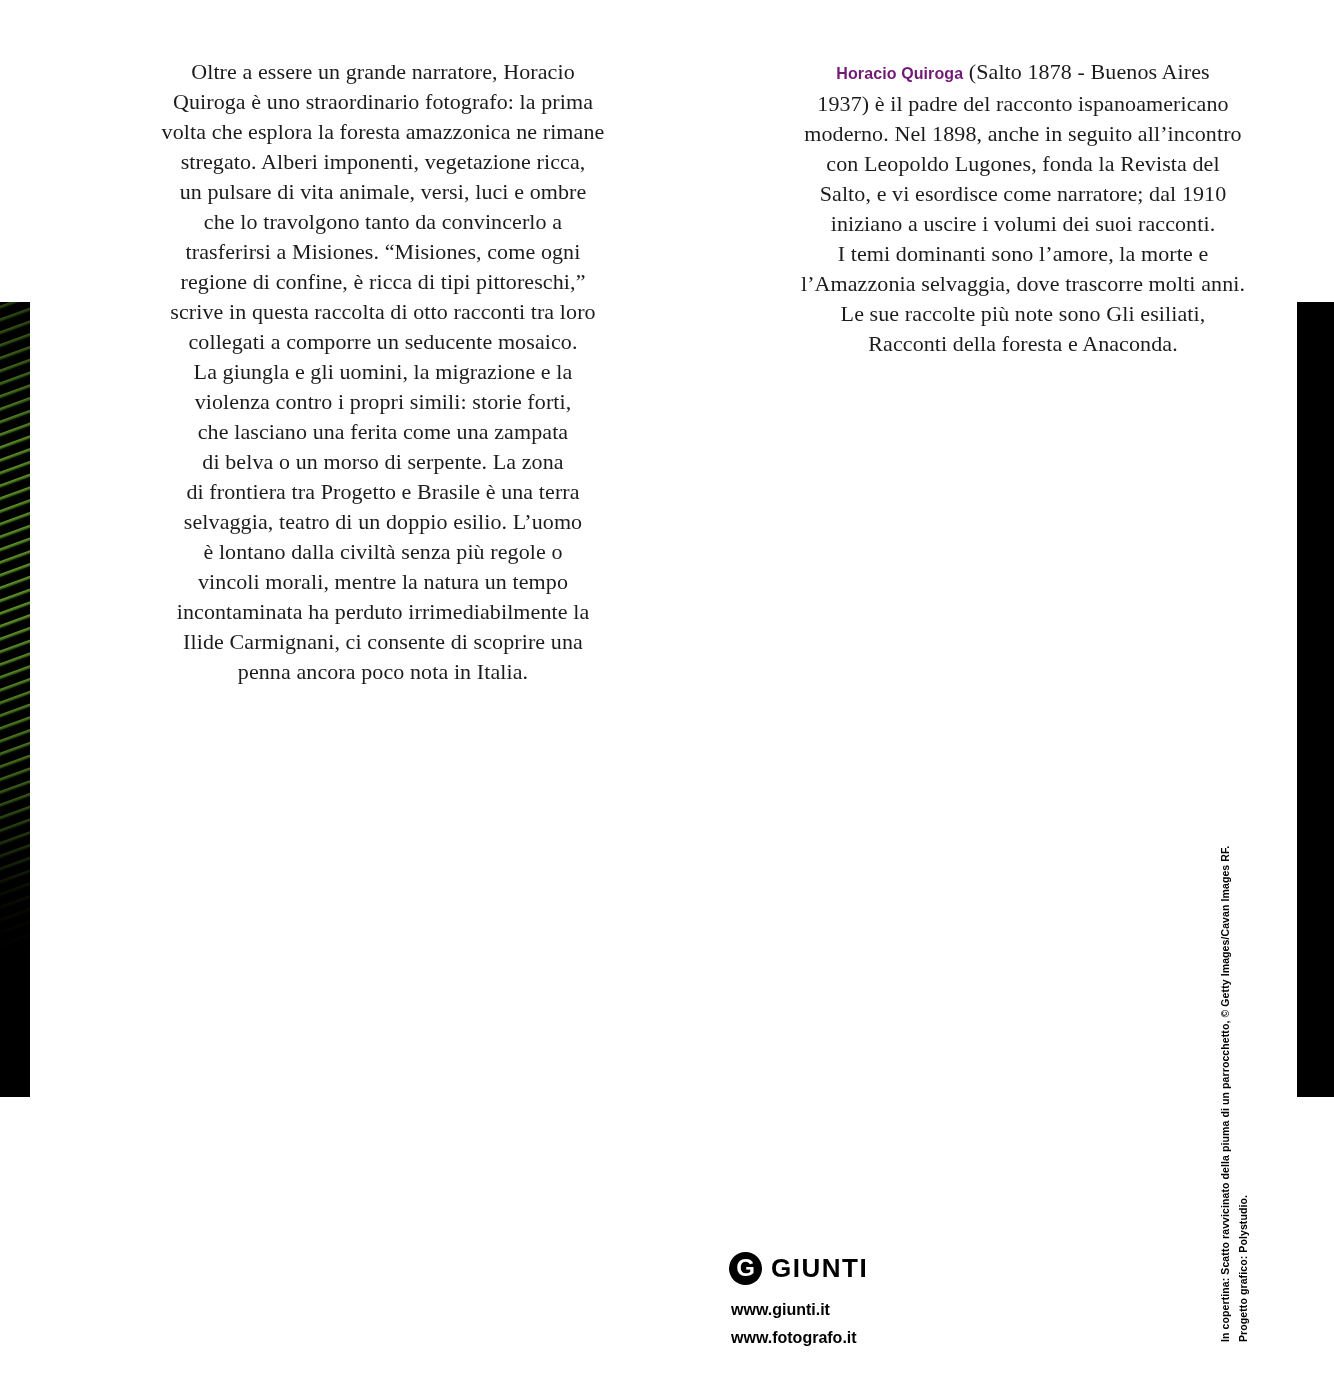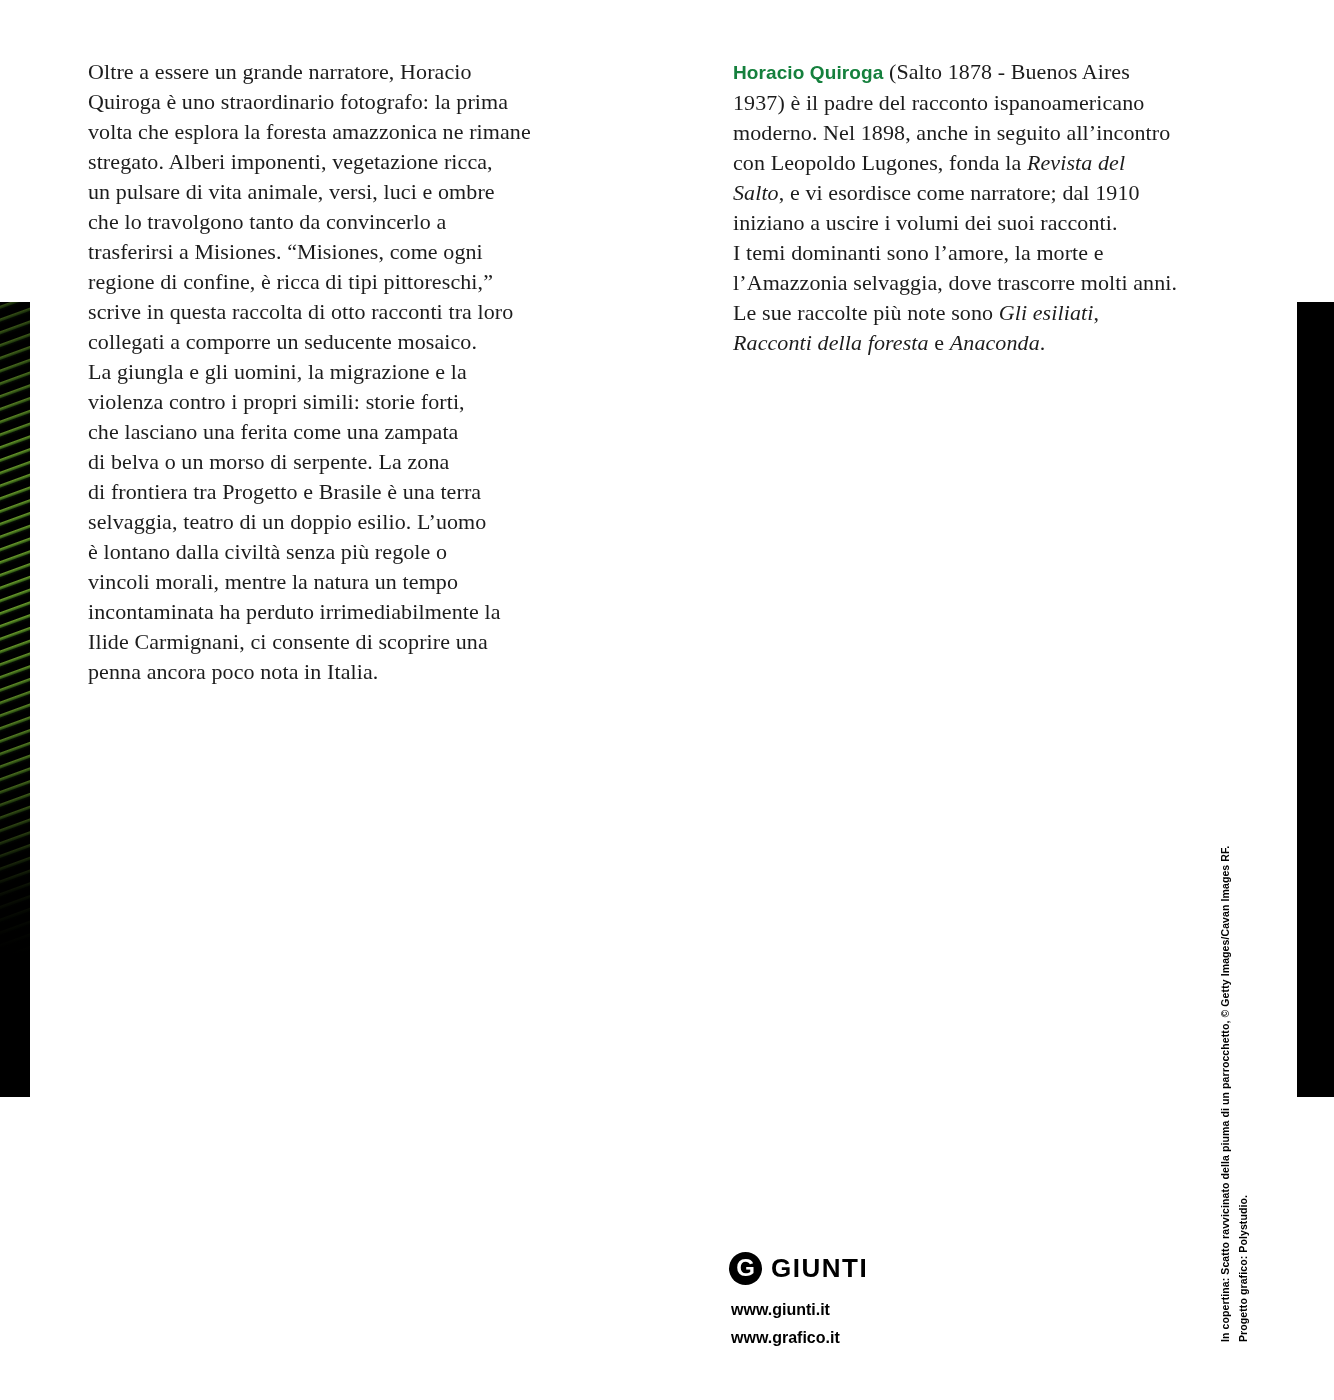--- a/index.html
+++ b/index.html
@@ -38,27 +38,27 @@
   
   .col {
     position: absolute;
     top: 57px;
     font-size: 22px;
     line-height: 30px;
     letter-spacing: 0.1px;
   }
   .left-col  { left: 88px;  width: 590px; }
   .right-col { left: 733px; width: 580px; }
-  .tline { white-space: nowrap; }
-  .it { font-style: italic; }
+  .tline { white-space: nowrap; text-align: center; }
+  .it { }
   .gold {
-    color: #15803d;
+    color: #701a75;
     font-family: "Liberation Sans", sans-serif;
     font-weight: bold;
-    font-size: 19px;
+    font-size: 16px;
   }
 
   
   .credit {
     position: absolute;
     transform-origin: 0 0;
     transform: rotate(-90deg);
     font-family: "Liberation Sans", sans-serif;
     font-weight: bold;
     font-size: 10.5px;
@@ -160,16 +160,16 @@
   <div class="credit credit-1">In copertina: Scatto ravvicinato della piuma di un parrocchetto, © Getty Images/Cavan Images RF.</div>
   <div class="credit credit-2">Progetto grafico: Polystudio.</div>
 
   <div class="logo-row">
     <div class="logo-circle">G</div>
     <div class="logo-text">GIUNTI</div>
   </div>
 
   <div class="links">
     <div>www.giunti.it</div>
-    <div>www.grafico.it</div>
+    <div>www.fotografo.it</div>
   </div>
 
 </div>
 
 </body></html>

